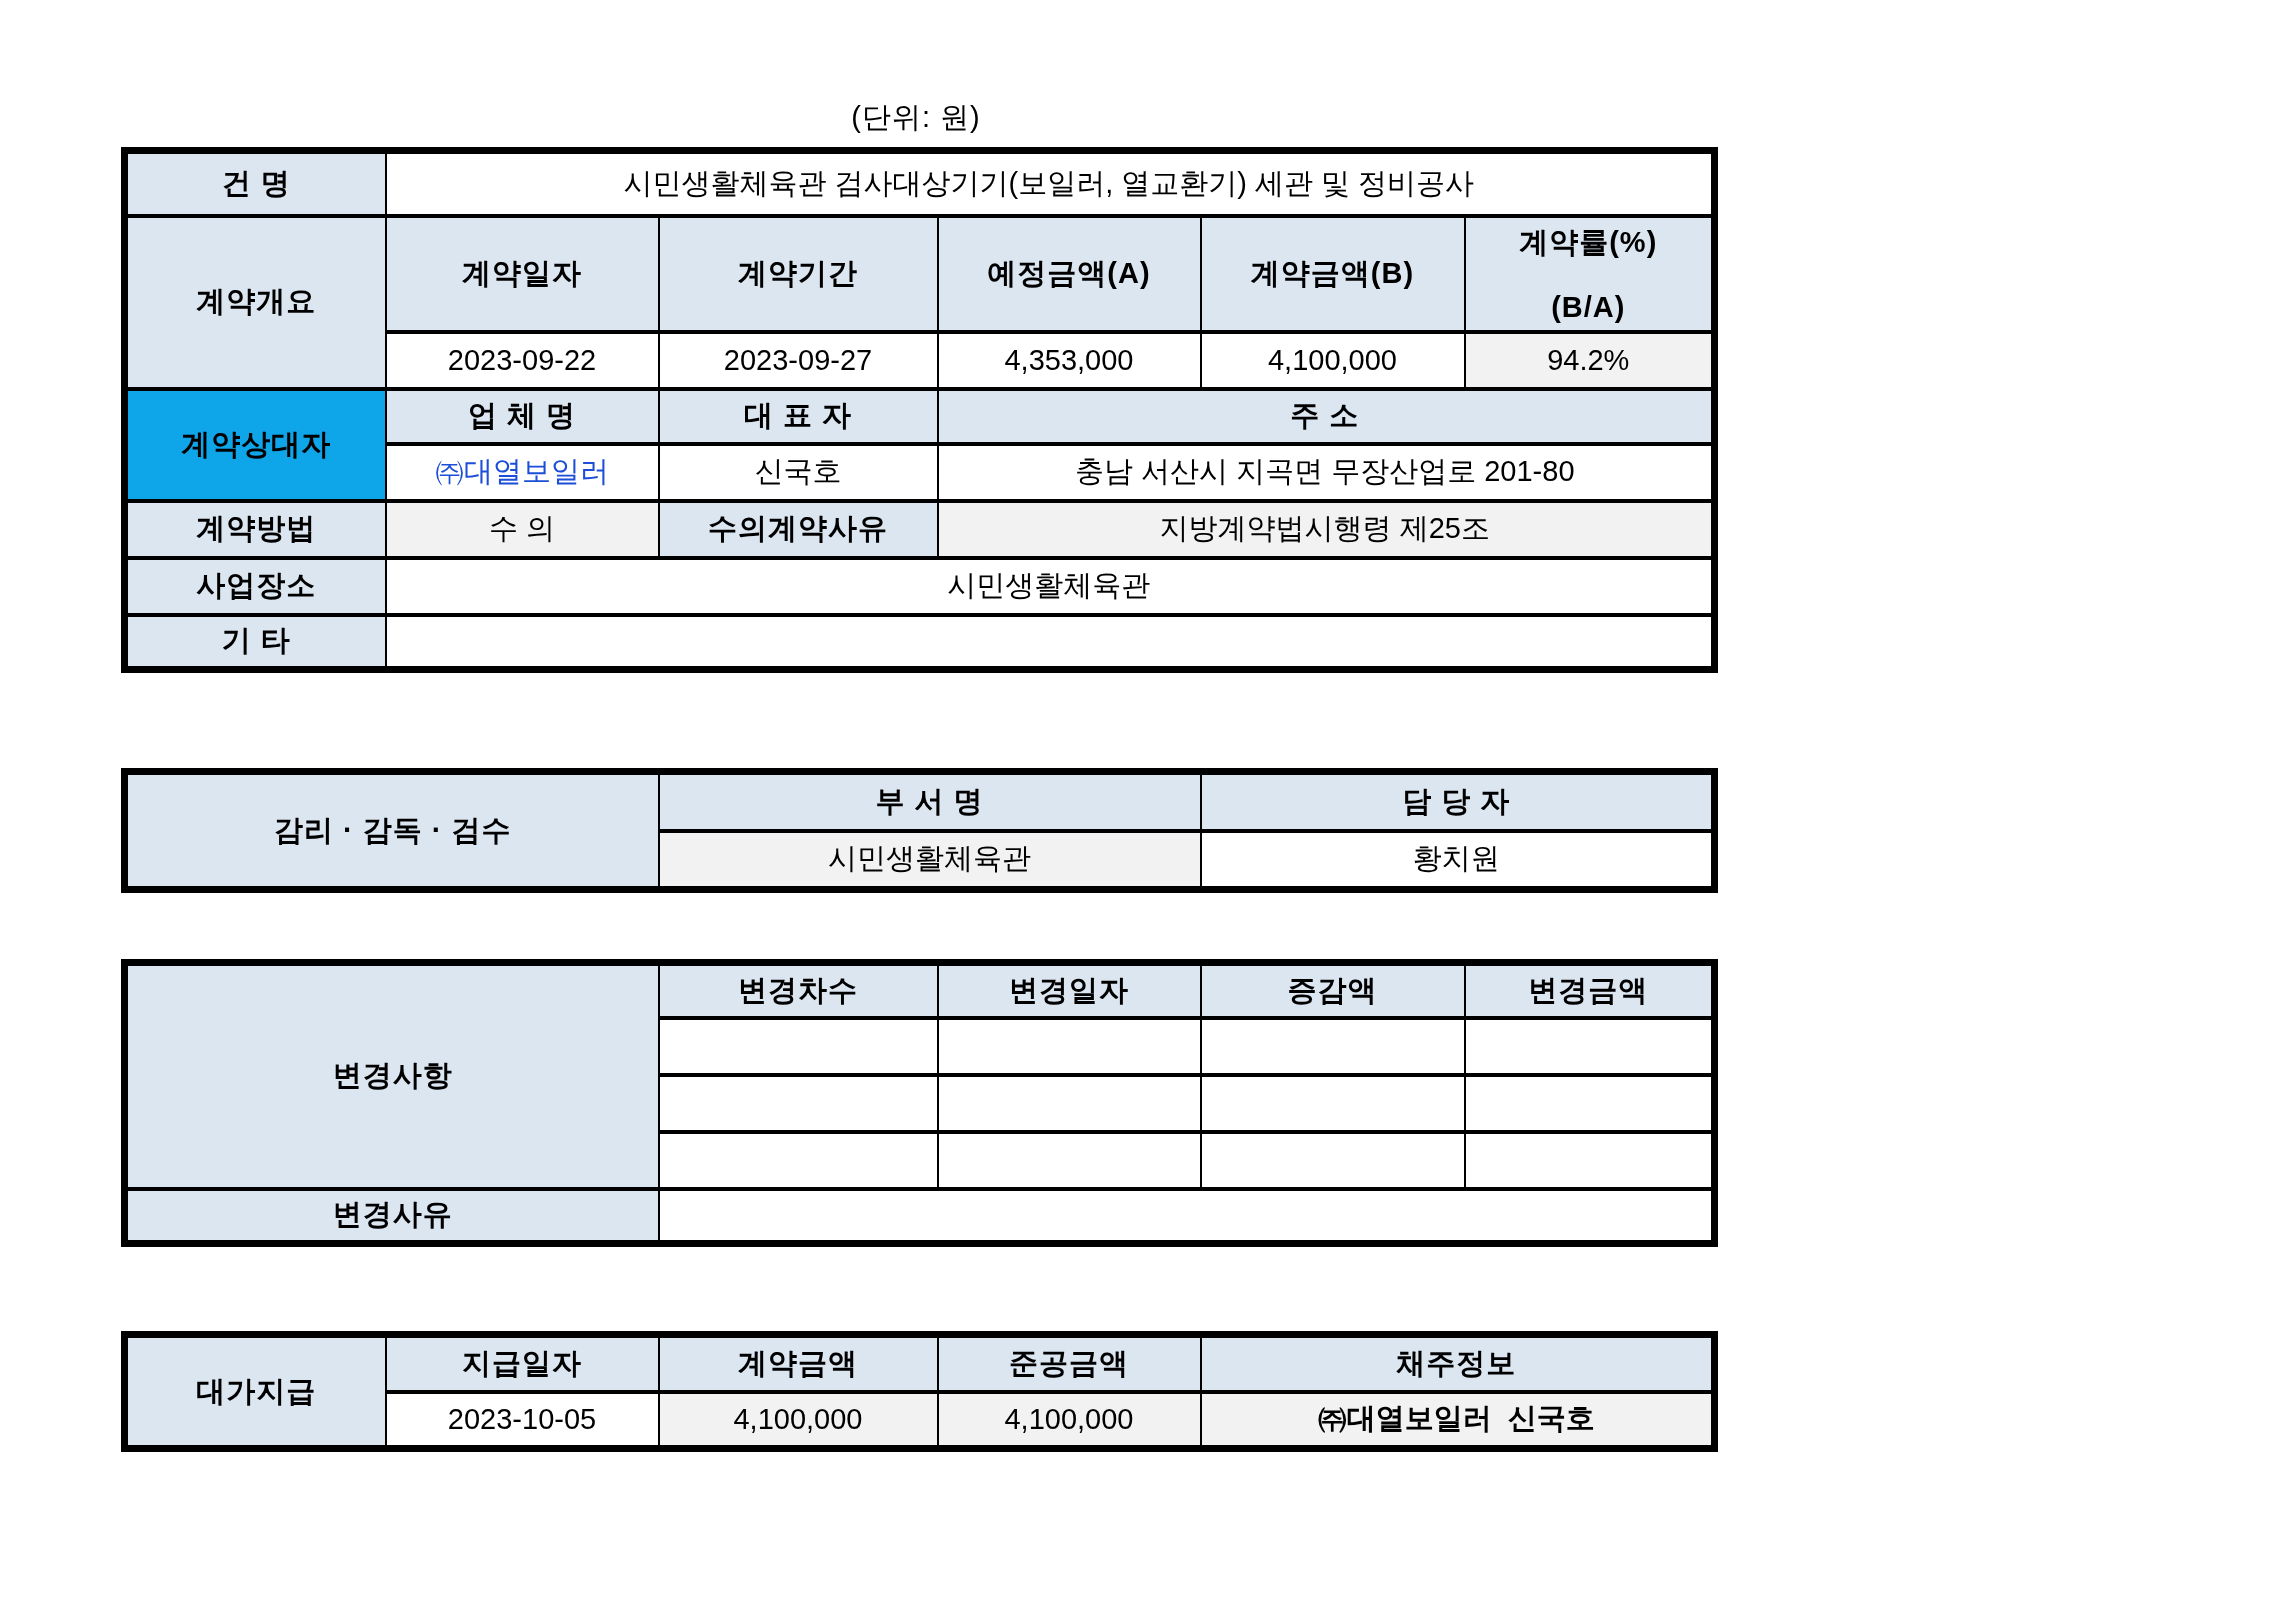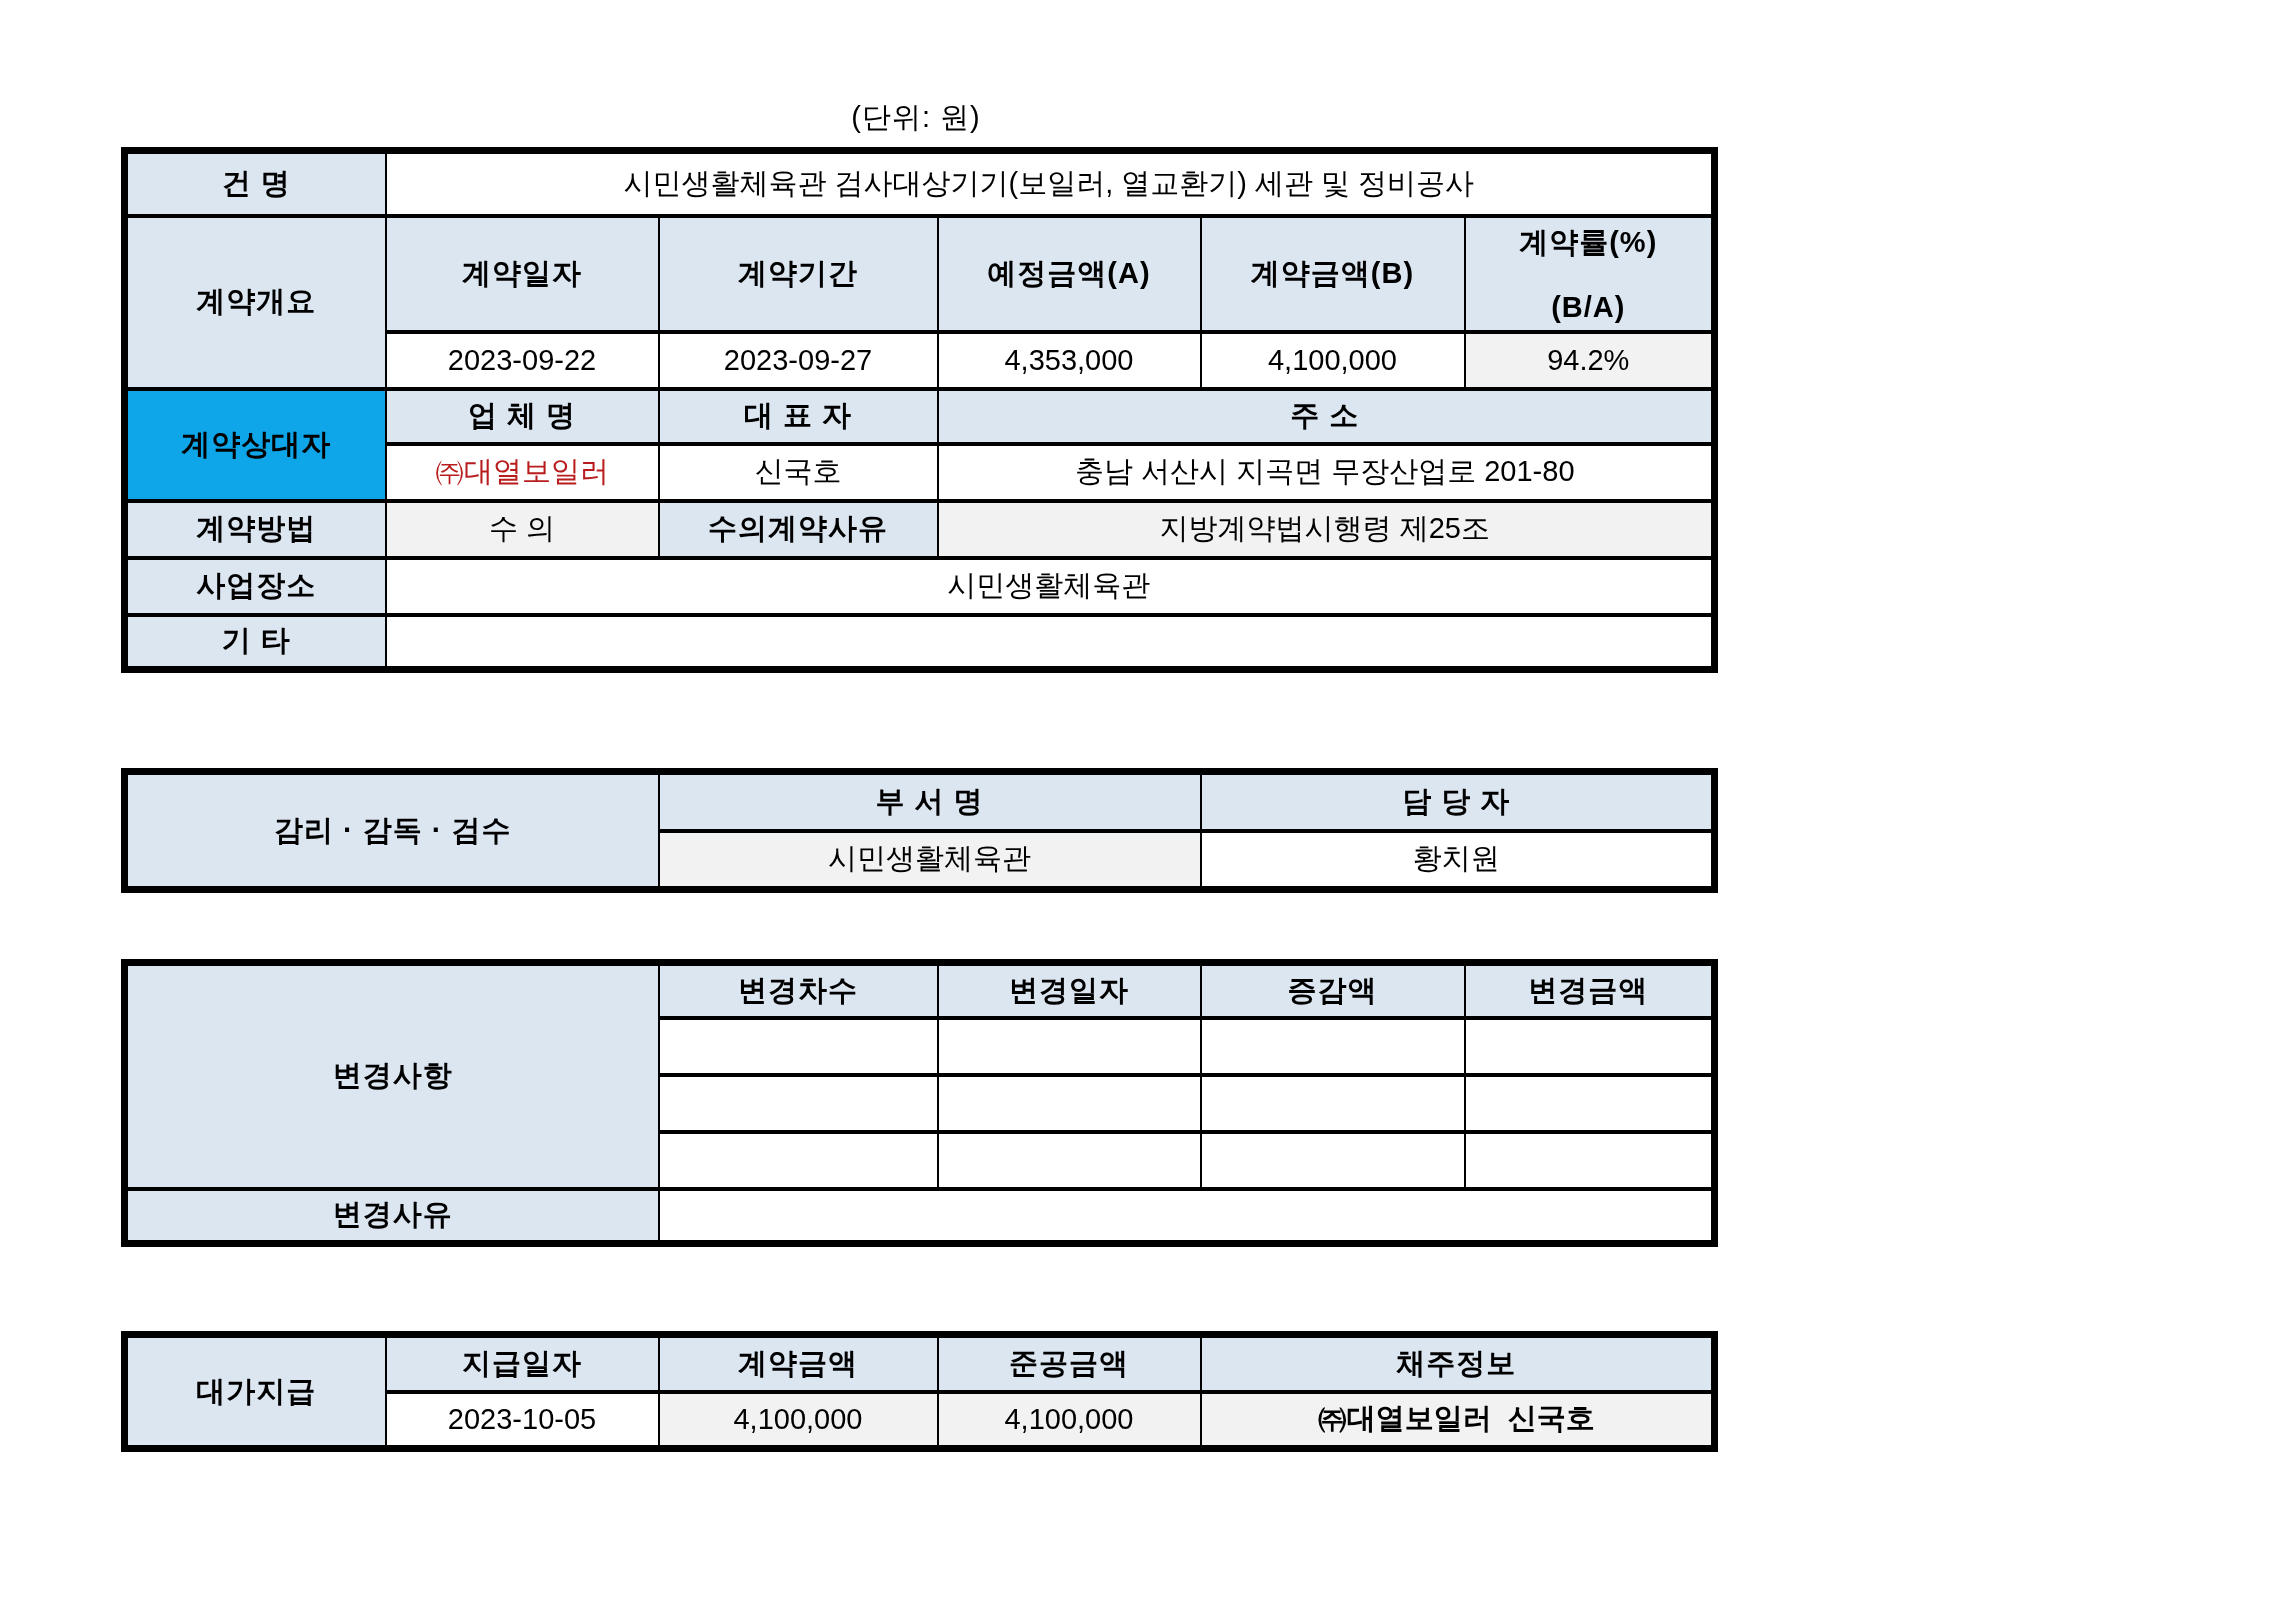--- a/index.html
+++ b/index.html
@@ -109,21 +109,21 @@
         <td>4,100,000</td>
         <td class="shaded" style="background: rgb(242, 242, 242);">94.2%</td>
       </tr>
       <tr style="height:55px">
         <td class="lbl" rowspan="2" style="background: #0ea5e9;">계약상대자</td>
         <td class="hdr" style="background: rgb(220, 230, 241);">업 체 명</td>
         <td class="hdr" style="background: rgb(220, 230, 241);">대 표 자</td>
         <td class="hdr" colspan="3" style="background: rgb(220, 230, 241);">주 소</td>
       </tr>
       <tr style="height:57px">
-        <td class="small-gray" style="color: #b91c1c;">㈜대열보일러</td>
+        <td class="small-gray" style="color: #1d4ed8;">㈜대열보일러</td>
         <td>신국호</td>
         <td colspan="3">충남 서산시 지곡면 무장산업로 201-80</td>
       </tr>
       <tr style="height:57px">
         <td class="lbl" style="background: rgb(220, 230, 241);">계약방법</td>
         <td class="shaded" style="background: rgb(242, 242, 242);">수 의</td>
         <td class="hdr" style="background: rgb(220, 230, 241);">수의계약사유</td>
         <td class="shaded" colspan="3" style="background: rgb(242, 242, 242);">지방계약법시행령 제25조</td>
       </tr>
       <tr style="height:57px">

